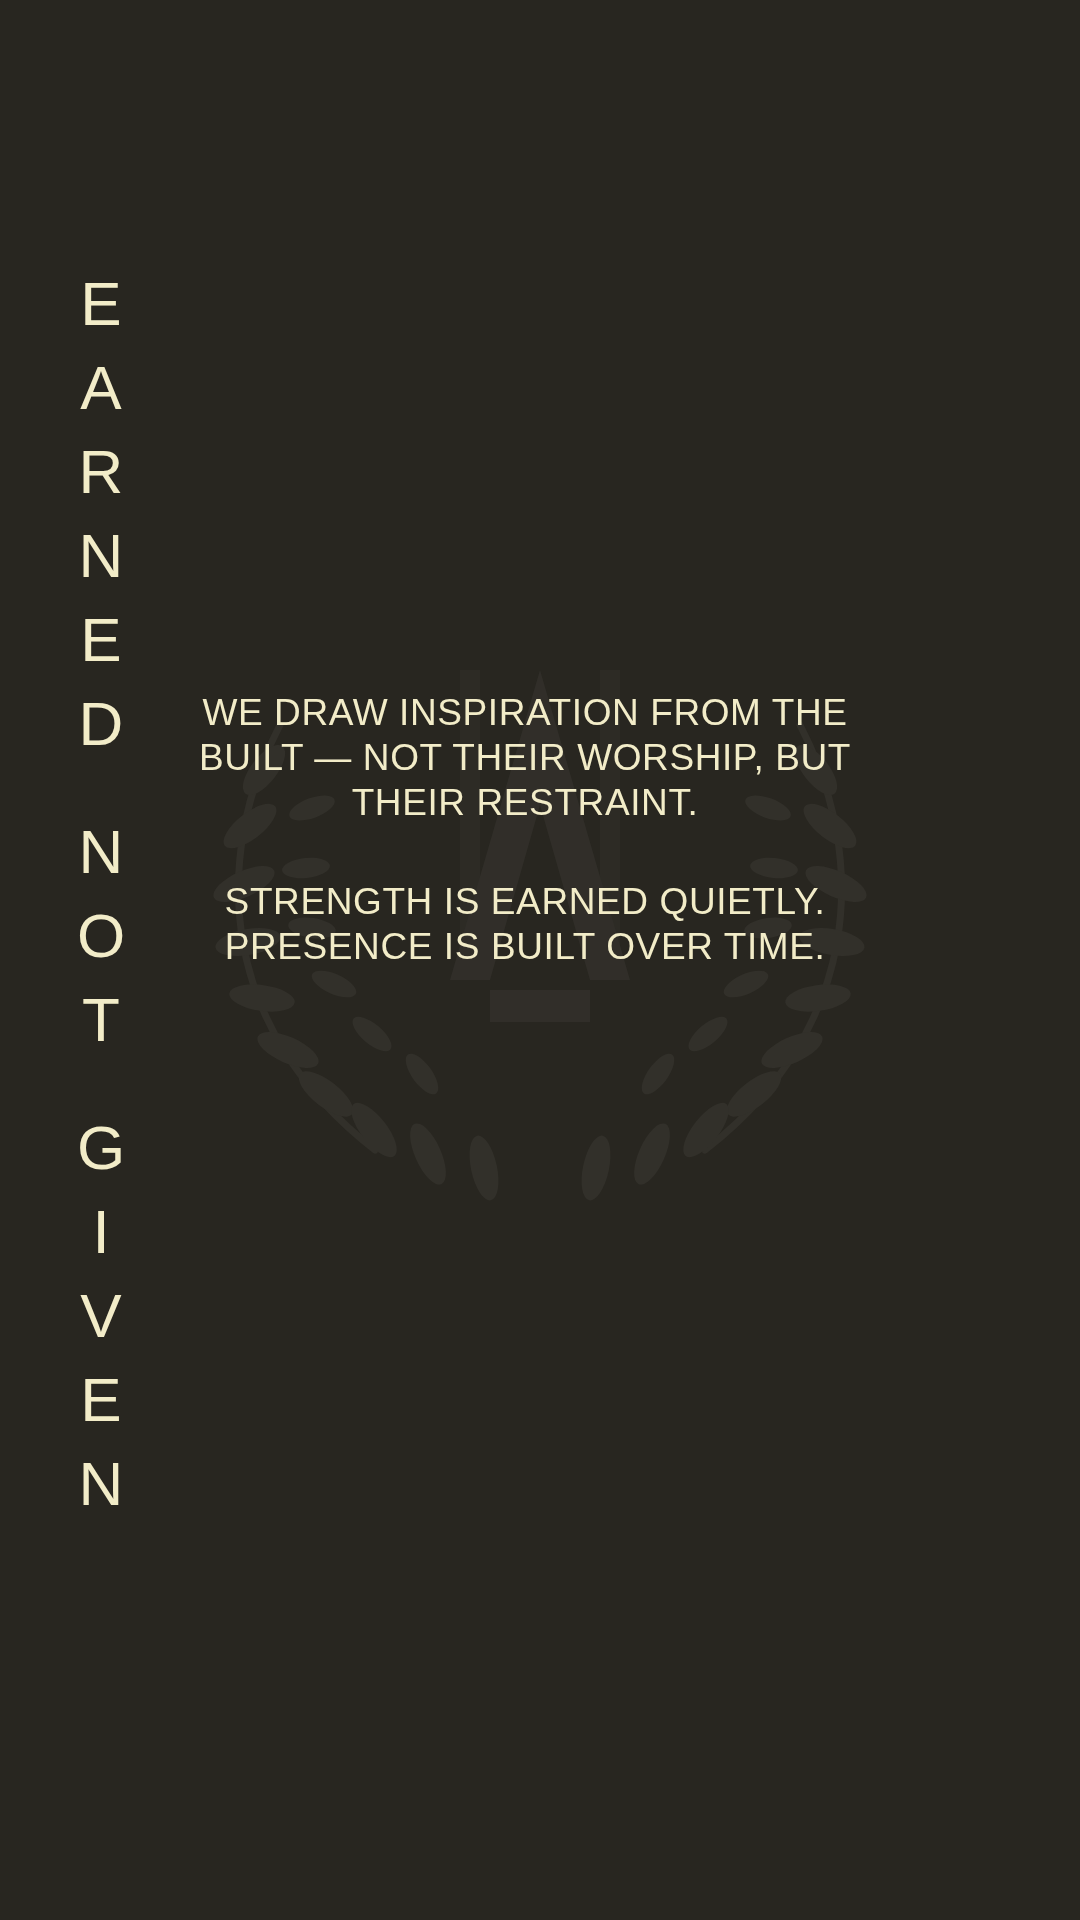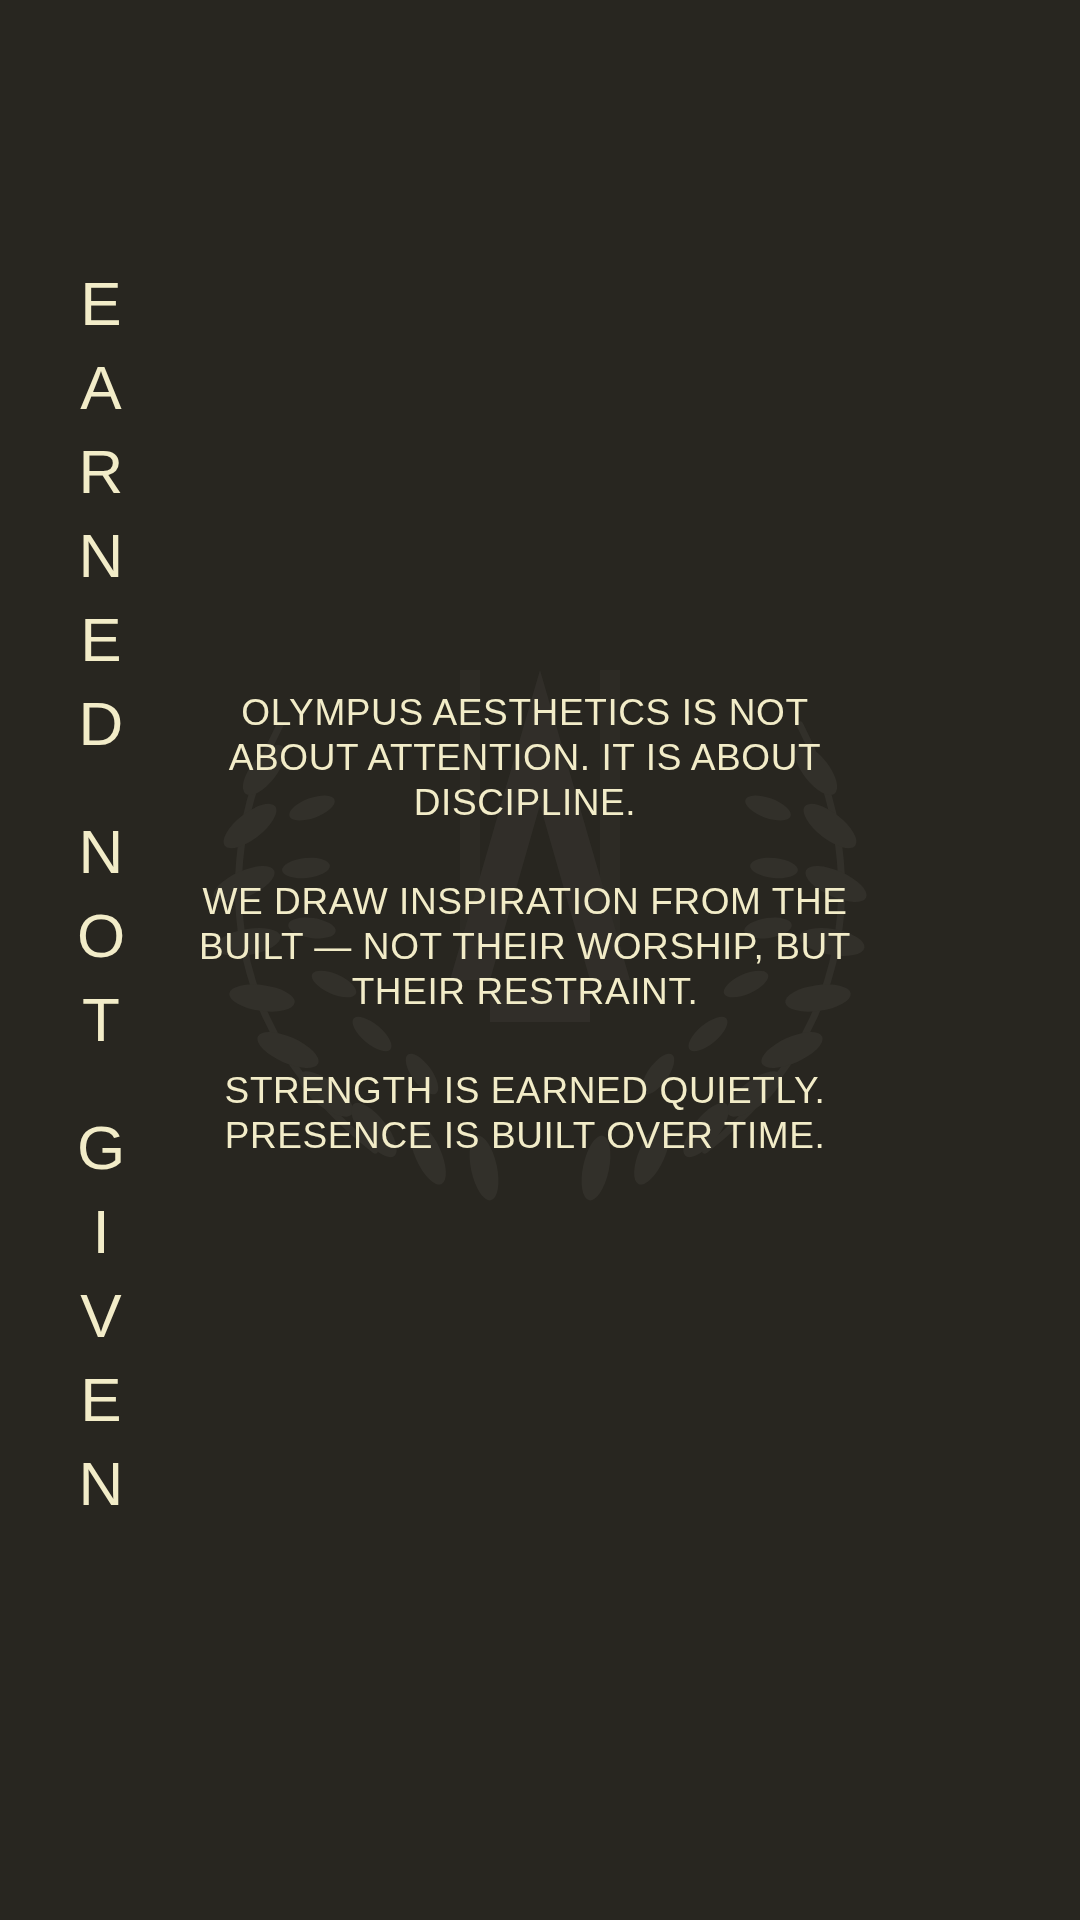--- a/index.html
+++ b/index.html
@@ -142,16 +142,15 @@
   <span class="v-letter">T</span>
   <span class="v-gap"></span>
   <span class="v-letter">G</span>
   <span class="v-letter">I</span>
   <span class="v-letter">V</span>
   <span class="v-letter">E</span>
   <span class="v-letter">N</span>
 </div>
 
 <div id="manifesto">
-  <p class="manifesto-p">OLYMPUS AESTHETICS IS NOT ABOUT ATTENTION. IT IS ABOUT DISCIPLINE.</p>
   <p class="manifesto-p">WE DRAW INSPIRATION FROM THE BUILT — NOT THEIR WORSHIP, BUT THEIR RESTRAINT.</p>
   <p class="manifesto-p">STRENGTH IS EARNED QUIETLY. PRESENCE IS BUILT OVER TIME.</p>
 </div>
 
 </body></html>

